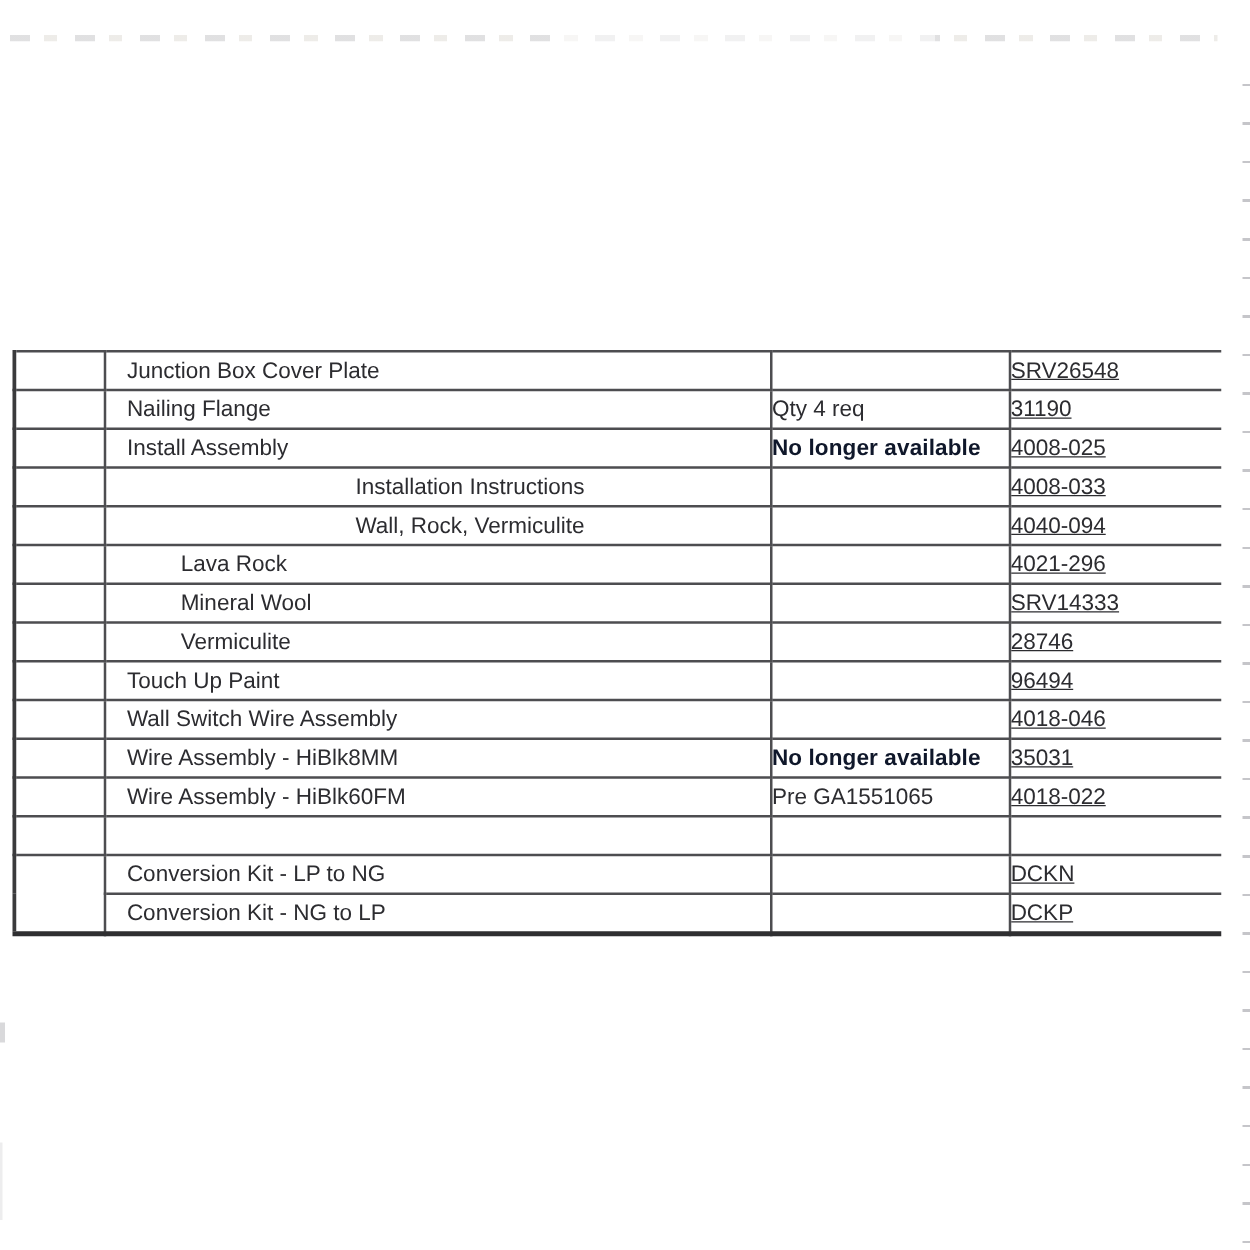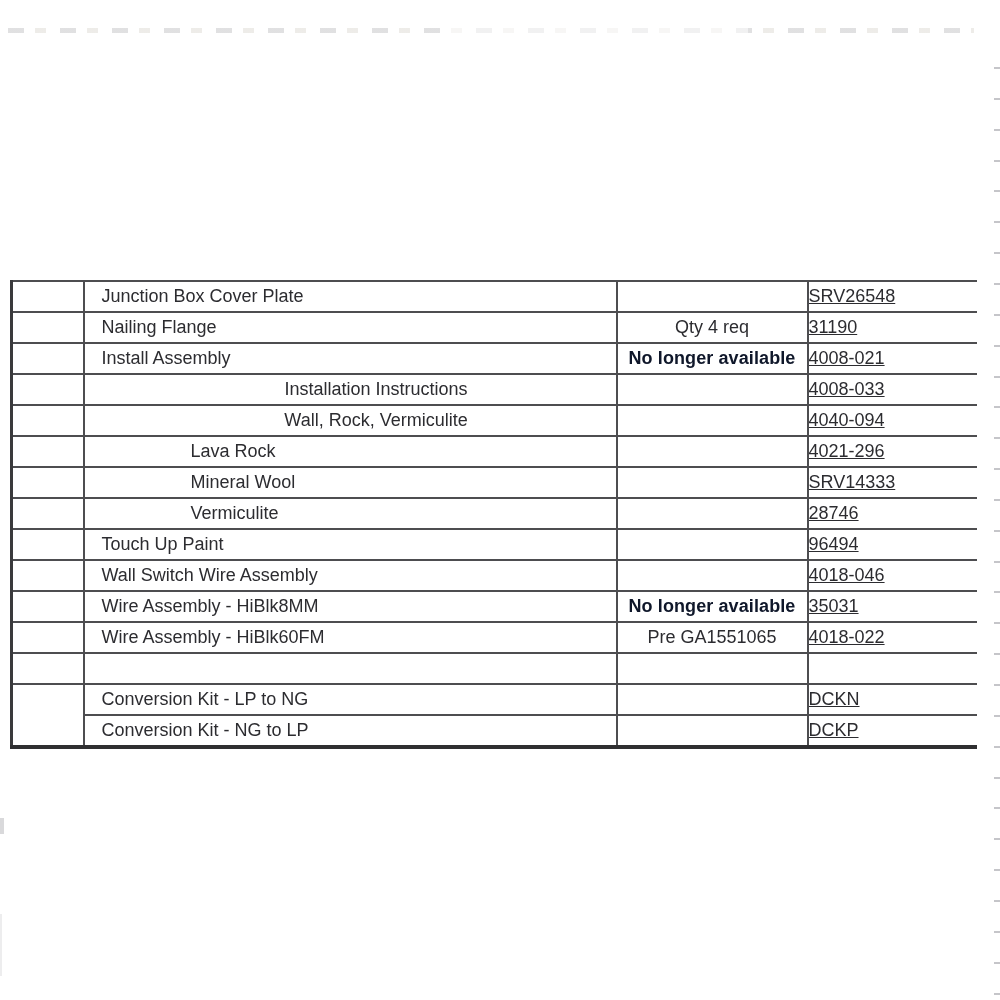--- a/index.html
+++ b/index.html
@@ -84,22 +84,22 @@
     font-size: 18px;
     color: #2c2c30;
     white-space: nowrap;
     overflow: hidden;
     vertical-align: middle;
   }
   table.parts td:last-child { border-right: none; }
 
   td.c-desc.ind0 { padding-left: 17px; }
   td.c-desc.ind1 { padding-left: 52px; text-align: center; }
-  td.c-desc.ind2 { padding-left: 106px; }
-  td.c-note { padding-left: 15px; text-align: center; }
+  td.c-desc.ind2 { padding-left: 60px; }
+  td.c-note { padding-left: 15px; }
   td.c-note.bold { font-weight: bold; color: #0f172a; letter-spacing: 0.1px; }
   td.c-part { padding-left: 12px; text-decoration: underline; }
 </style>
 </head>
 <body>
 
 <div id="page">
 
   <div class="top-clip"></div>
   <div class="top-clip-gap"></div>
@@ -125,21 +125,21 @@
         <tr>
           <td class="c-item"></td>
           <td class="c-desc ind0">Nailing Flange</td>
           <td class="c-note">Qty 4 req</td>
           <td class="c-part">31190</td>
         </tr>
         <tr>
           <td class="c-item"></td>
           <td class="c-desc ind0">Install Assembly</td>
           <td class="c-note bold">No longer available</td>
-          <td class="c-part">4008-021</td>
+          <td class="c-part">4008-025</td>
         </tr>
         <tr>
           <td class="c-item"></td>
           <td class="c-desc ind1">Installation Instructions</td>
           <td class="c-note"></td>
           <td class="c-part">4008-033</td>
         </tr>
         <tr>
           <td class="c-item"></td>
           <td class="c-desc ind1">Wall, Rock, Vermiculite</td>

